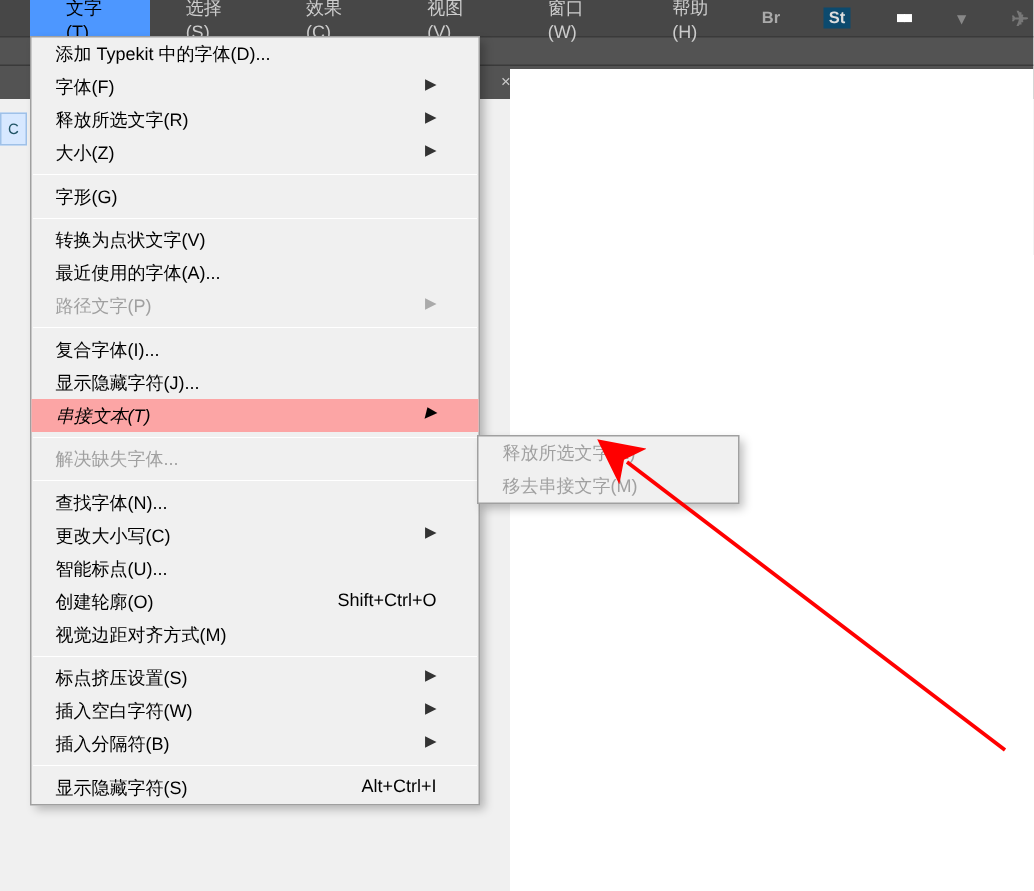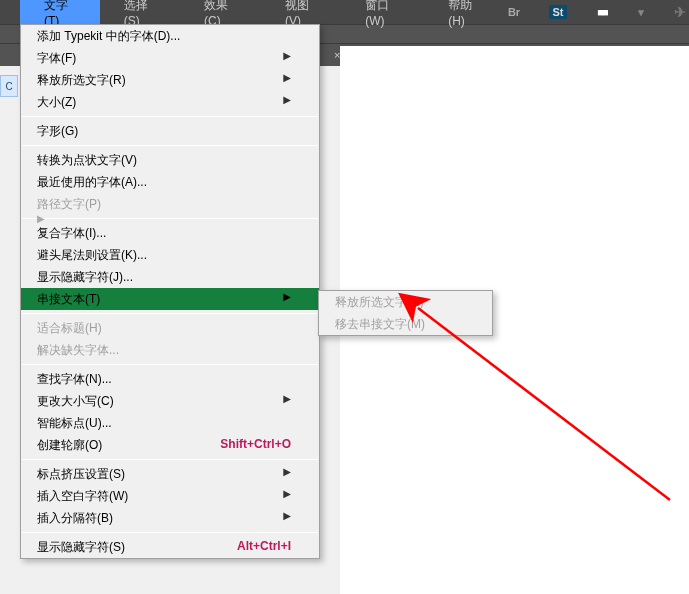--- a/index.html
+++ b/index.html
@@ -101,38 +101,38 @@
     }
     .menu-item {
       display: flex;
       align-items: flex-start;
       justify-content: space-between;
       padding: 3px 28px 3px 16px;
       white-space: nowrap;
       height: 22px;
     }
     .menu-item.highlight {
-      background: #15803d;
+      background: #fca5a5;
+      font-style: italic;
     }
     .menu-item.disabled {
       color: #a0a0a0;
-      flex-direction: column;
     }
     .menu-sep {
       height: 1px;
       margin: 3px 1px;
       background: #d0d0d0;
       border-bottom: 1px solid #ffffff;
     }
     .submenu-arrow {
       font-size: 10px;
       color: #333;
     }
     .menu-item.highlight .submenu-arrow { color:#000; }
-    .shortcut { color:#be185d;font-weight:bold; }
+    .shortcut { color:#000000; }
 
     .submenu {
       position: absolute;
       left: 318px;
       top: 290px;
       width: 175px;
       background: #f0f0f0;
       border: 1px solid #a0a0a0;
       box-shadow: 3px 3px 6px rgba(0,0,0,0.25);
       z-index: 11;
@@ -198,50 +198,47 @@
     </div>
   <div class="menu-item disabled">
       <span>路径文字(P)</span>
       <span class="submenu-arrow" style="color:#aaa">▶</span>
     </div>
   <div class="menu-sep"></div>
   <div class="menu-item">
       <span>复合字体(I)...</span>
     </div>
   <div class="menu-item">
-      <span>避头尾法则设置(K)...</span>
-    </div>
-  <div class="menu-item">
       <span>显示隐藏字符(J)...</span>
     </div>
   <div class="menu-item highlight">
       <span>串接文本(T)</span>
       <span class="submenu-arrow">▶</span>
     </div>
   <div class="menu-sep"></div>
   <div class="menu-item disabled">
-      <span>适合标题(H)</span>
-    </div>
-  <div class="menu-item disabled">
       <span>解决缺失字体...</span>
     </div>
   <div class="menu-sep"></div>
   <div class="menu-item">
       <span>查找字体(N)...</span>
     </div>
   <div class="menu-item">
       <span>更改大小写(C)</span>
       <span class="submenu-arrow">▶</span>
     </div>
   <div class="menu-item">
       <span>智能标点(U)...</span>
     </div>
   <div class="menu-item">
       <span>创建轮廓(O)</span>
       <span class="shortcut">Shift+Ctrl+O</span>
+    </div>
+  <div class="menu-item">
+      <span>视觉边距对齐方式(M)</span>
     </div>
   <div class="menu-sep"></div>
   <div class="menu-item">
       <span>标点挤压设置(S)</span>
       <span class="submenu-arrow">▶</span>
     </div>
   <div class="menu-item">
       <span>插入空白字符(W)</span>
       <span class="submenu-arrow">▶</span>
     </div>

